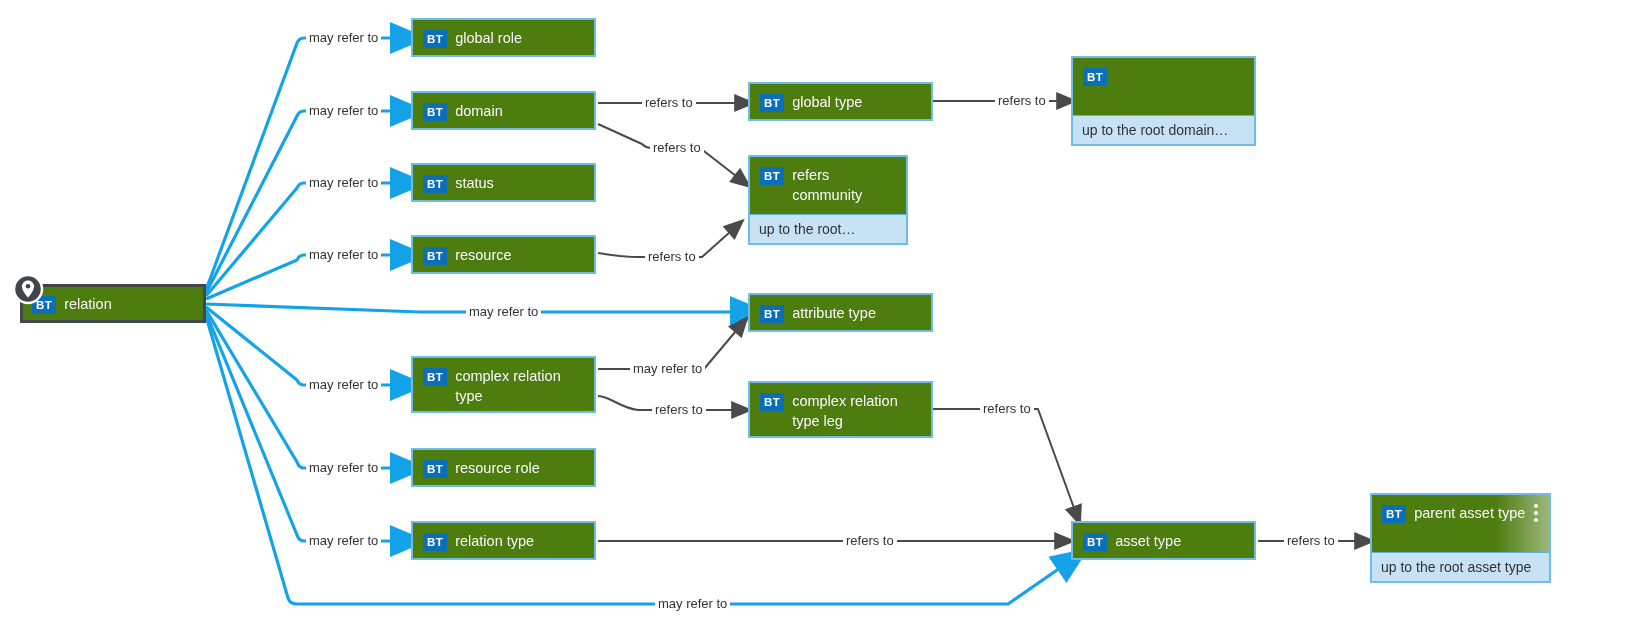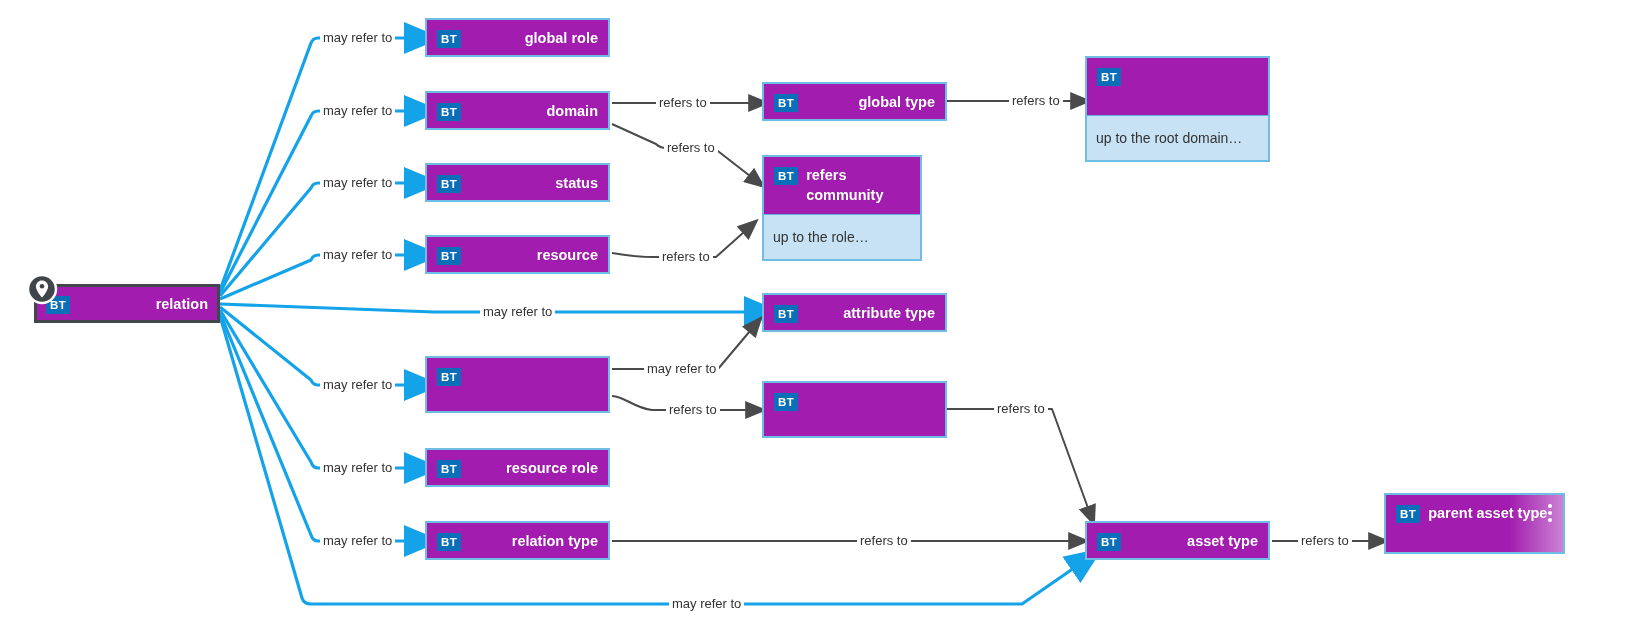--- a/index.html
+++ b/index.html
@@ -1,49 +1,48 @@
 <!DOCTYPE html>
 <html><head>
 <meta charset="utf-8">
 <style>
   html,body{margin:0;padding:0;}
   body{
     width:1630px;height:641px;position:relative;overflow:hidden;
     background:#ffffff;font-family:"Liberation Sans","DejaVu Sans",sans-serif;
   }
-  #canvas{position:absolute;left:14px;top:0;width:1316px;height:641px;}
+  #canvas{position:absolute;left:0;top:0;width:1316px;height:641px;}
   svg.edges{position:absolute;left:0;top:0;z-index:1;}
   .edge-blue{fill:none;stroke:#14A3E8;stroke-width:3.2;stroke-linejoin:round;}
   .edge-gray{fill:none;stroke:#4A4A4A;stroke-width:2;stroke-linejoin:round;}
   .elabel{
     position:absolute;z-index:2;transform:translateY(-55%);
     background:#ffffff;color:#333333;font-size:13px;line-height:17px;
     padding:0 3px;white-space:nowrap;
   }
   .node{
     position:absolute;z-index:3;box-sizing:border-box;
-    background:#a21caf;border:2px solid #6FBCE4;
+    background:#4d7c0f;border:2px solid #6FBCE4;
     display:flex;align-items:flex-start;gap:8px;padding:8px 10px;
     cursor:pointer;
-    justify-content:space-between;
   }
   .node.selected{border:3px solid #42474C;padding:7px 9px;}
   .node.with-note{display:block;padding:0;}
   .node-head{display:flex;align-items:flex-start;gap:8px;padding:8px 10px;position:relative;}
   .badge{
     flex:0 0 auto;background:#0A6FB8;color:#fff;font-weight:bold;
     font-size:11.5px;line-height:14px;padding:2px 4px;margin-top:2px;letter-spacing:.4px;
   }
   .node-label{
-    color:#fff;font-weight:bold;font-size:14.5px;line-height:20px;
+    color:#fff;font-weight:normal;font-size:14.5px;line-height:20px;
     text-shadow:0 0 1px rgba(0,0,0,.15);
   }
   .node-note{
     background:#C6E2F4;border-top:1px solid #5FB2DE;color:#333;
-    font-size:14px;line-height:20px;padding:12px 9px;
+    font-size:14px;line-height:20px;padding:4px 9px;
     white-space:nowrap;overflow:hidden;
   }
   .pin{position:absolute;left:-13px;top:-16px;z-index:4;}
   .fade{
     position:absolute;top:0;right:0;width:54px;height:100%;
     background:linear-gradient(to right,rgba(255,255,255,0),rgba(255,255,255,.45));
     pointer-events:none;
   }
   .kebab{
     position:absolute;top:9px;right:5px;width:16px;z-index:5;
@@ -146,34 +145,36 @@
       <span class="badge">BT</span>
     </div>
     <div class="node-note">up to the root domain…</div>
   </div>
 
   <div class="node with-note" style="left:748px;top:155px;width:160px">
     <div class="node-head" style="height:41px">
       <span class="badge">BT</span>
       <span class="node-label">refers community</span>
     </div>
-    <div class="node-note">up to the role…</div>
+    <div class="node-note">up to the root…</div>
   </div>
 
   <div class="node" style="left:748px;top:293px;width:185px;height:39px">
     <span class="badge">BT</span>
     <span class="node-label">attribute type</span>
   </div>
 
   <div class="node" style="left:411px;top:356px;width:185px;height:57px">
     <span class="badge">BT</span>
+    <span class="node-label">complex relation type</span>
   </div>
 
   <div class="node" style="left:748px;top:381px;width:185px;height:57px">
     <span class="badge">BT</span>
+    <span class="node-label">complex relation type leg</span>
   </div>
 
   <div class="node" style="left:411px;top:448px;width:185px;height:39px">
     <span class="badge">BT</span>
     <span class="node-label">resource role</span>
   </div>
 
   <div class="node" style="left:411px;top:521px;width:185px;height:39px">
     <span class="badge">BT</span>
     <span class="node-label">relation type</span>
@@ -188,15 +189,16 @@
     <div class="node-head" style="height:41px">
       <span class="badge">BT</span>
       <span class="node-label">parent asset type</span>
       <span class="fade"></span>
       <span class="kebab">
           <i></i>
           <i></i>
           <i></i>
         </span>
     </div>
+    <div class="node-note">up to the root asset type</div>
   </div>
 
 </div>
 
 </body></html>

